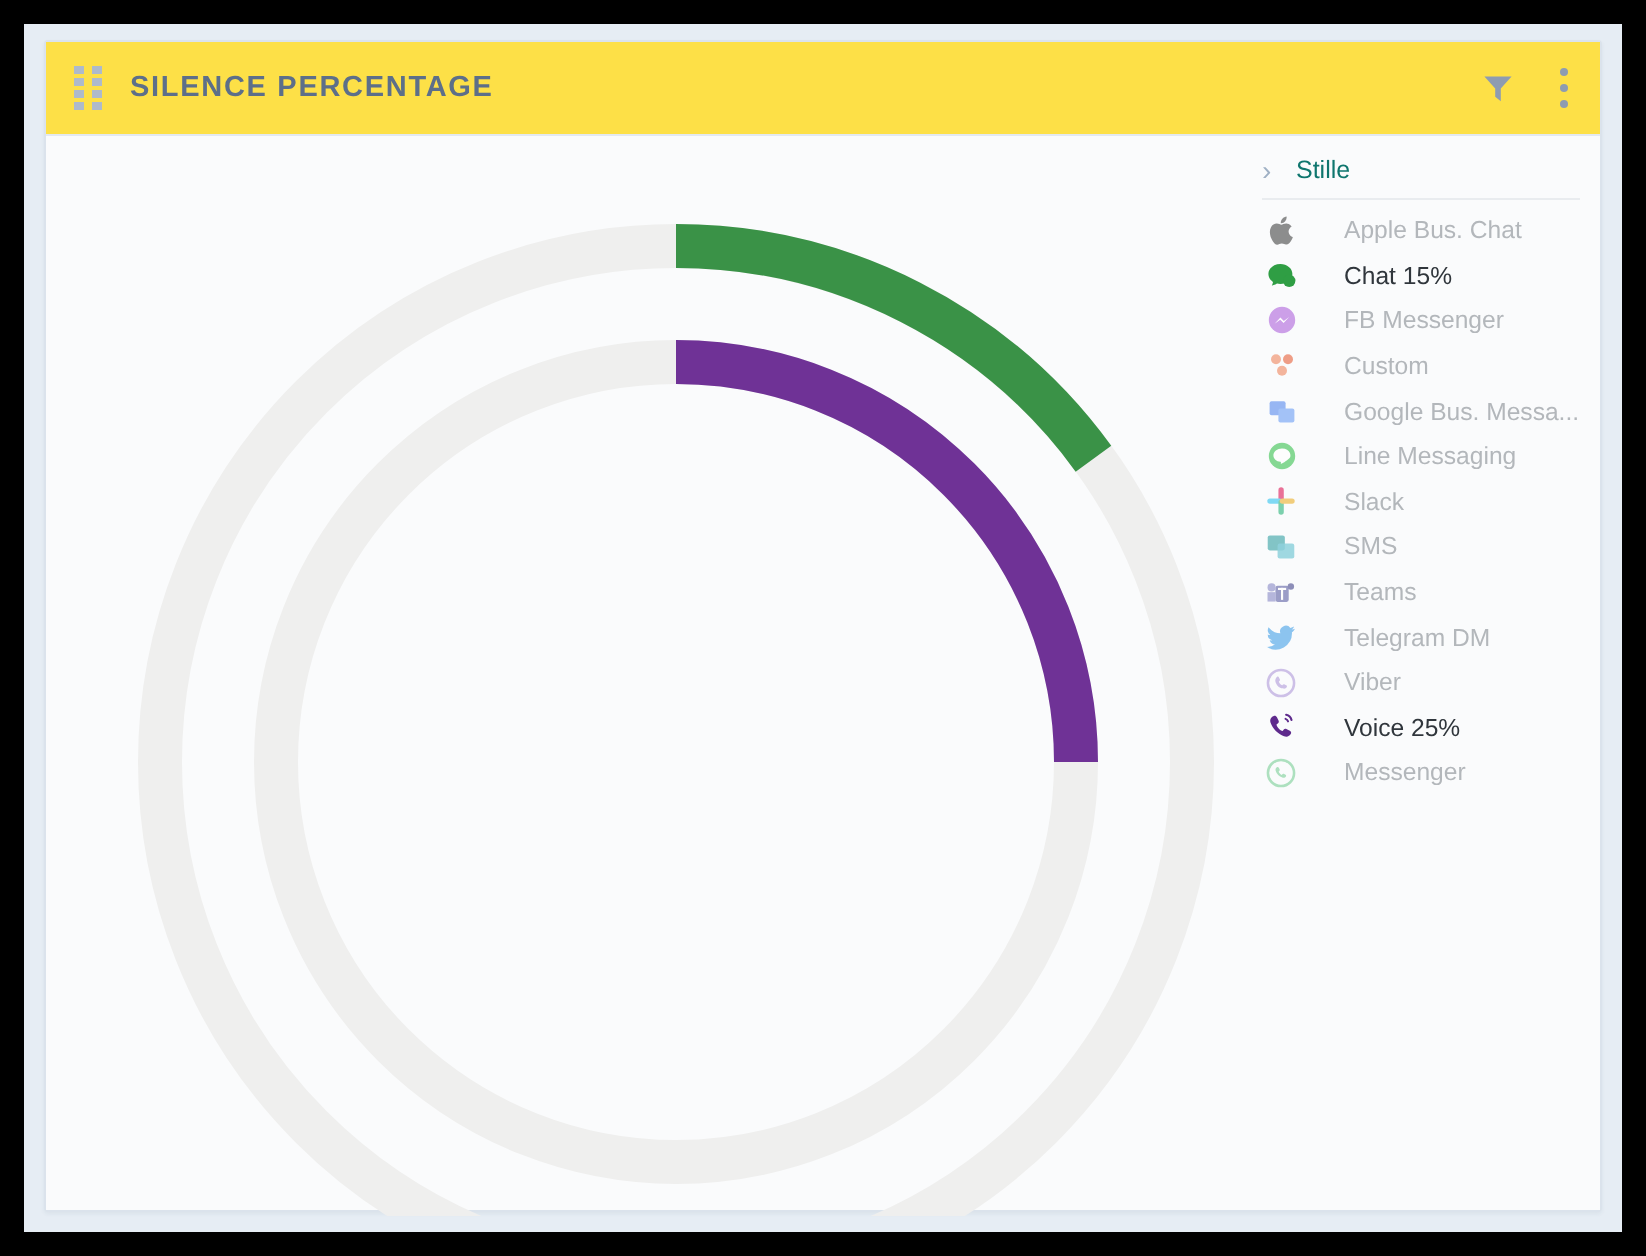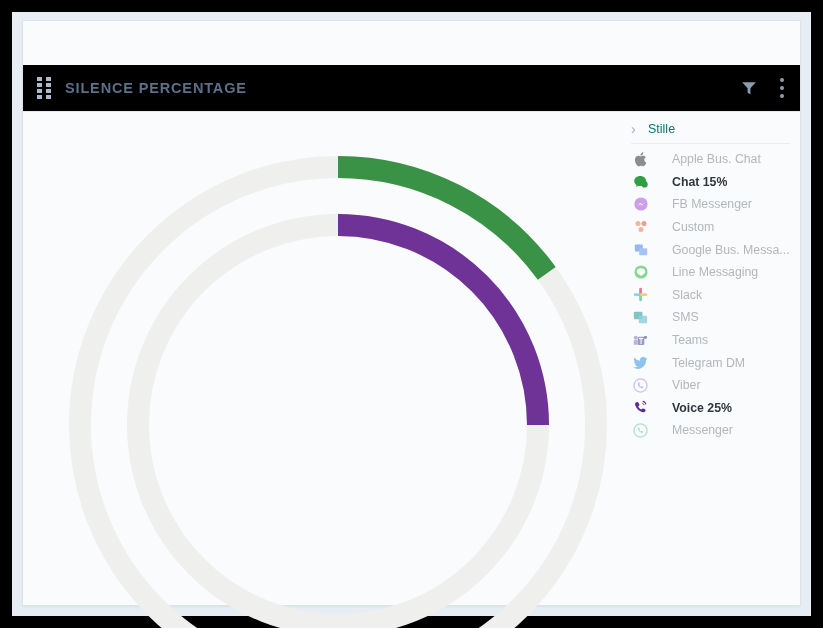--- a/index.html
+++ b/index.html
@@ -23,26 +23,25 @@
     border-radius: 2px;
     display: flex;
     flex-direction: column;
     box-shadow: 0 1px 2px rgba(40,60,90,0.06);
   }
 
   
   .card-header {
     height: 47px;
     flex: 0 0 47px;
-    background: #000000;
+    background: #fde047;
     border-bottom: 1px solid #e3e9f0;
     display: flex;
     align-items: center;
     padding: 0 16px 0 14px;
-    margin-top: 44px;
   }
   .drag-handle {
     width: 14px; height: 22px;
     display: grid;
     grid-template-columns: 5px 5px;
     grid-template-rows: repeat(4, 4px);
     gap: 2px 4px;
     align-content: center;
     margin-right: 14px;
     cursor: move;
@@ -128,21 +127,21 @@
   }
   .legend-icon svg { display: block; }
   .legend-label {
     font-size: 12.3px;
     color: #b3b7bb;
     overflow: hidden;
     text-overflow: ellipsis;
   }
   .legend-item.active .legend-label {
     color: #30363c;
-    font-weight: bold;
+    font-weight: normal;
   }
   .legend-item.dim .legend-icon { opacity: 0.62; }
 </style>
 </head>
 <body>
 
 <div class="frame">
   <div class="card">
 
     <div class="card-header">

